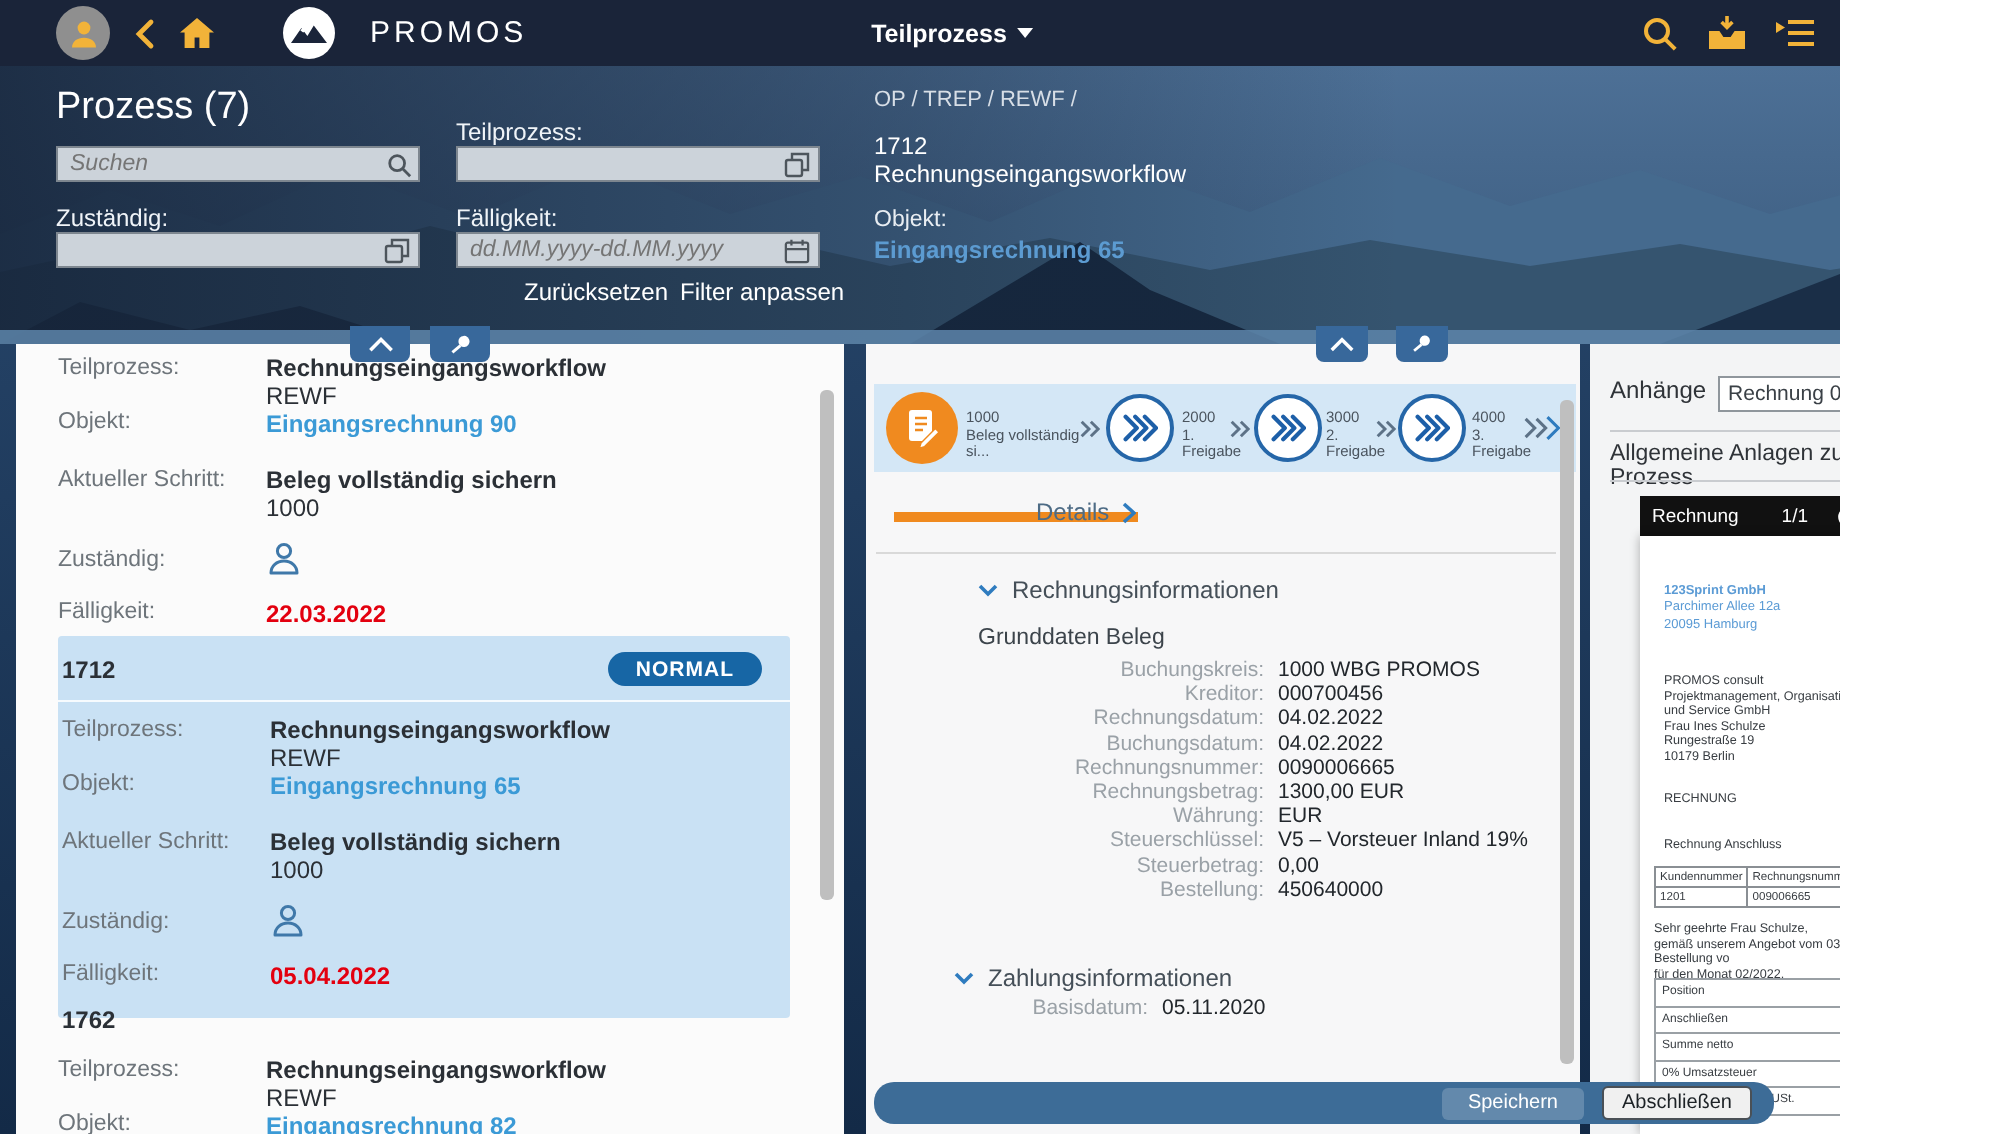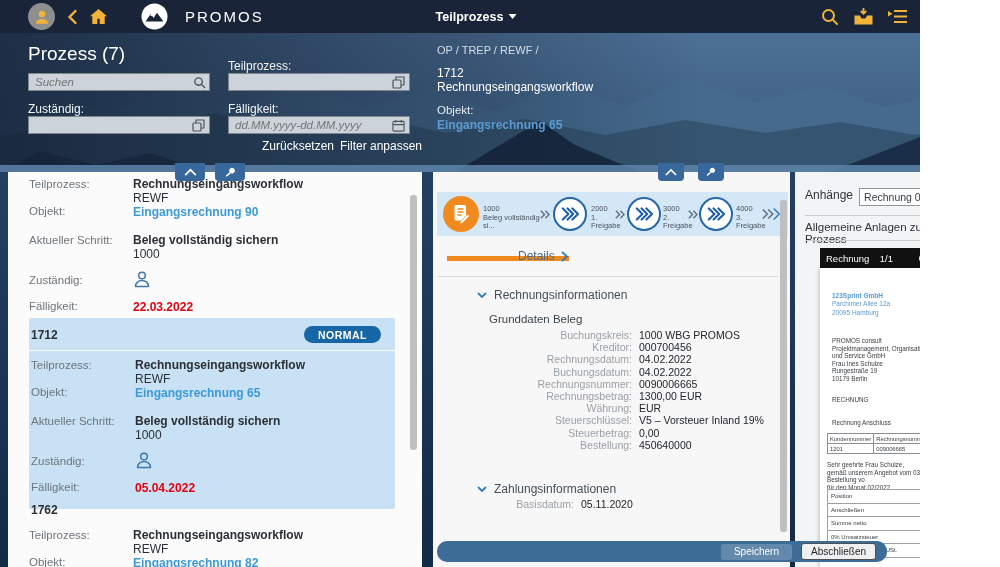--- a/index.html
+++ b/index.html
@@ -79,21 +79,21 @@
   
   .att-row1 { position:absolute; top:16px; left:10px; display:flex; align-items:flex-start; gap:6px; }
   .att-lbl { font-size:12px; color:#2f3338; }
   .att-input { width:104px; height:18px; border:1px solid #8f969c; background:#fff; font-size:10.5px; color:#3a4046; padding:0 4px; font-family:inherit; }
   .icon-btn { width:18px; height:18px; background:#e2e5e8; border:1px solid #b8bcc0; display:flex; align-items:center; justify-content:center; cursor:pointer; }
   .rp-div { position:absolute; left:10px; right:25px; border-top:1px solid #c9ccd0; }
   .att-row2 { position:absolute; top:49px; left:10px; right:28px; display:flex; align-items:center; justify-content:space-between; }
   .att-gen { font-size:11.5px; color:#2f3338; }
   .viewer-bar { position:absolute; top:76px; left:25px; width:155px; height:20px; background:#111; display:flex; align-items:center; color:#fff; padding:0 6px; gap:4px; }
   .vb-title { font-size:9.5px; flex:1; }
-  .vb-page { font-size:9.5px; margin-right:21px; }
+  .vb-page { font-size:9.5px; margin-right:10px; }
   .vb-icons { display:flex; align-items:center; gap:7px; }
   .pdf-page { position:absolute; top:96px; left:25px; width:160px; bottom:0; background:#fff; box-shadow:0 0 5px rgba(0,0,0,.3); overflow:hidden; }
   .pdf-abs { position:absolute; }
   .pdf-blue { color:#5b9bd5; font-size:6.5px; line-height:8.3px; }
   .pdf-blue .b1 { font-weight:bold; }
   .pdf-txt { color:#383d42; font-size:6.3px; line-height:7.6px; }
   table.pt { border-collapse:collapse; width:148px; }
   table.pt td, table.pt th { border:1px solid #8a8f94; font-size:5.8px; font-weight:normal; color:#383d42; text-align:left; padding:1.5px 2px; }
   table.pt2 { border-collapse:collapse; width:148px; }
   table.pt2 td { border:1px solid #9aa0a5; font-size:6px; color:#383d42; padding:0 3px; height:13.5px; }
@@ -409,21 +409,21 @@
 
     <div class="details-row">
       <span>Details</span>
       <svg width="7" height="11" viewBox="0 0 7 11">
           <path d="M1 1l5 4.5L1 10" fill="none" stroke="#2f7cbf" stroke-width="1.8"></path>
         </svg>
     </div>
 
     <div class="mid-hr"></div>
 
-    <div class="sec-head" style="left:44px; top:116px;">
+    <div class="sec-head" style="left:56px; top:116px;">
       <svg width="10" height="7" viewBox="0 0 10 7">
           <path d="M1 1l4 4 4-4" fill="none" stroke="#2f7cbf" stroke-width="1.8"></path>
         </svg>
       <span>Rechnungsinformationen</span>
     </div>
 
     <div class="grp-title" style="top:141px;">Grunddaten Beleg</div>
 
     <div class="fields" style="top:157px;">
       <div class="frow">

